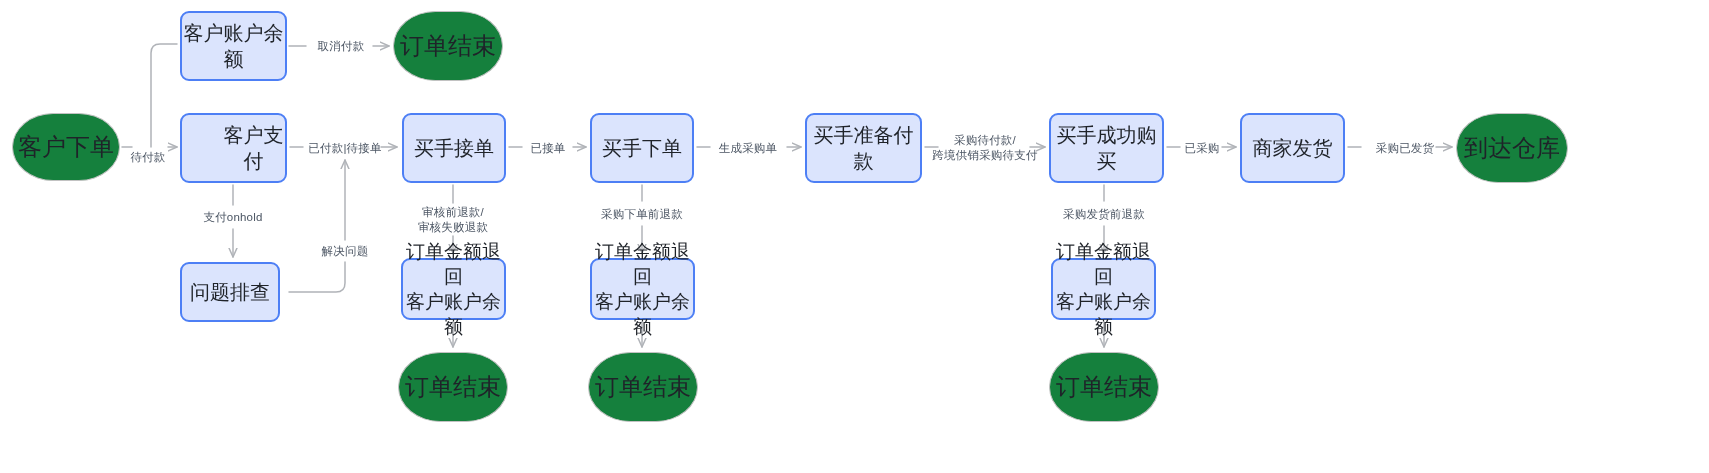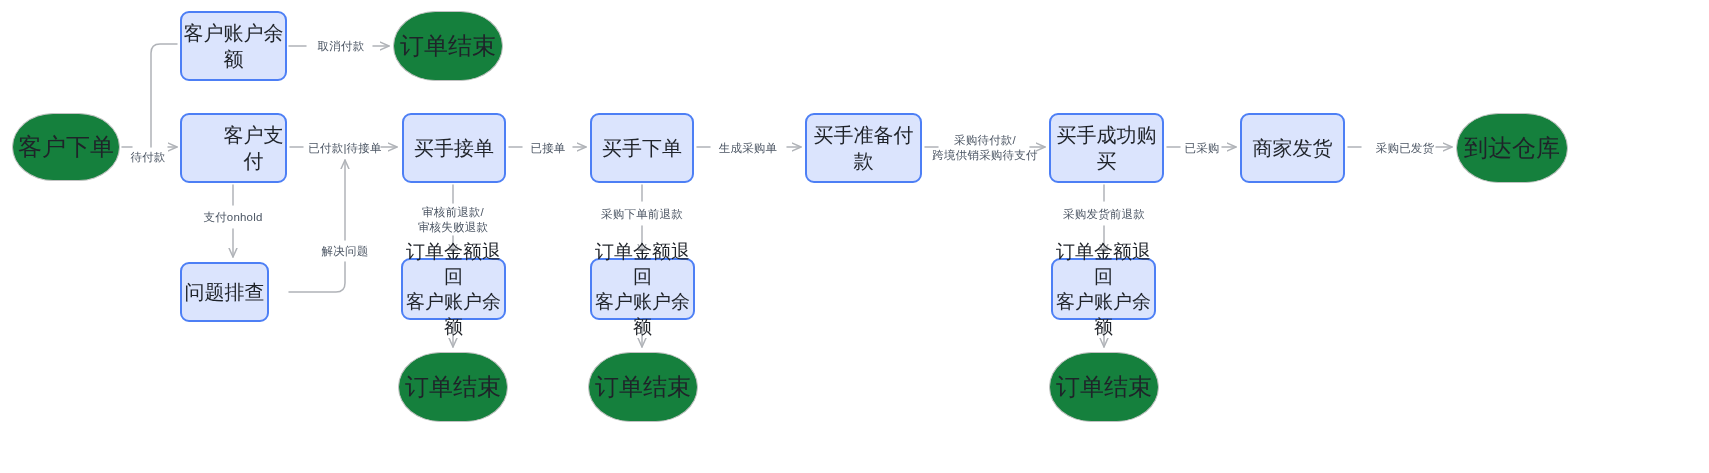--- a/index.html
+++ b/index.html
@@ -123,21 +123,21 @@
       <path d="M1348 147 L1361 147"></path>
       <path d="M1436 147 L1452 147" marker-end="url(#arrow)"></path>
 
     </g>
   </svg>
 
   <div class="node terminal" style="left:12px;top:113px;width:108px;height:68px;">客户下单</div>
   <div class="node process" style="left:180px;top:11px;width:107px;height:70px;">客户账户余额</div>
   <div class="node terminal" style="left:393px;top:11px;width:110px;height:70px;">订单结束</div>
   <div class="node process" style="left:180px;top:113px;width:107px;height:70px;padding-left:40px;">客户支付</div>
-  <div class="node process" style="left:180px;top:262px;width:89px;height:60px;">问题排查</div>
+  <div class="node process" style="left:180px;top:262px;width:100px;height:60px;">问题排查</div>
   <div class="node process" style="left:402px;top:113px;width:104px;height:70px;">买手接单</div>
   <div class="node process small" style="left:401px;top:258px;width:105px;height:62px;">订单金额退回
 客户账户余额</div>
   <div class="node terminal" style="left:398px;top:352px;width:110px;height:70px;">订单结束</div>
   <div class="node process" style="left:590px;top:113px;width:104px;height:70px;">买手下单</div>
   <div class="node process small" style="left:590px;top:258px;width:105px;height:62px;">订单金额退回
 客户账户余额</div>
   <div class="node terminal" style="left:588px;top:352px;width:110px;height:70px;">订单结束</div>
   <div class="node process" style="left:805px;top:113px;width:117px;height:70px;">买手准备付款</div>
   <div class="node process" style="left:1049px;top:113px;width:115px;height:70px;">买手成功购买</div>

